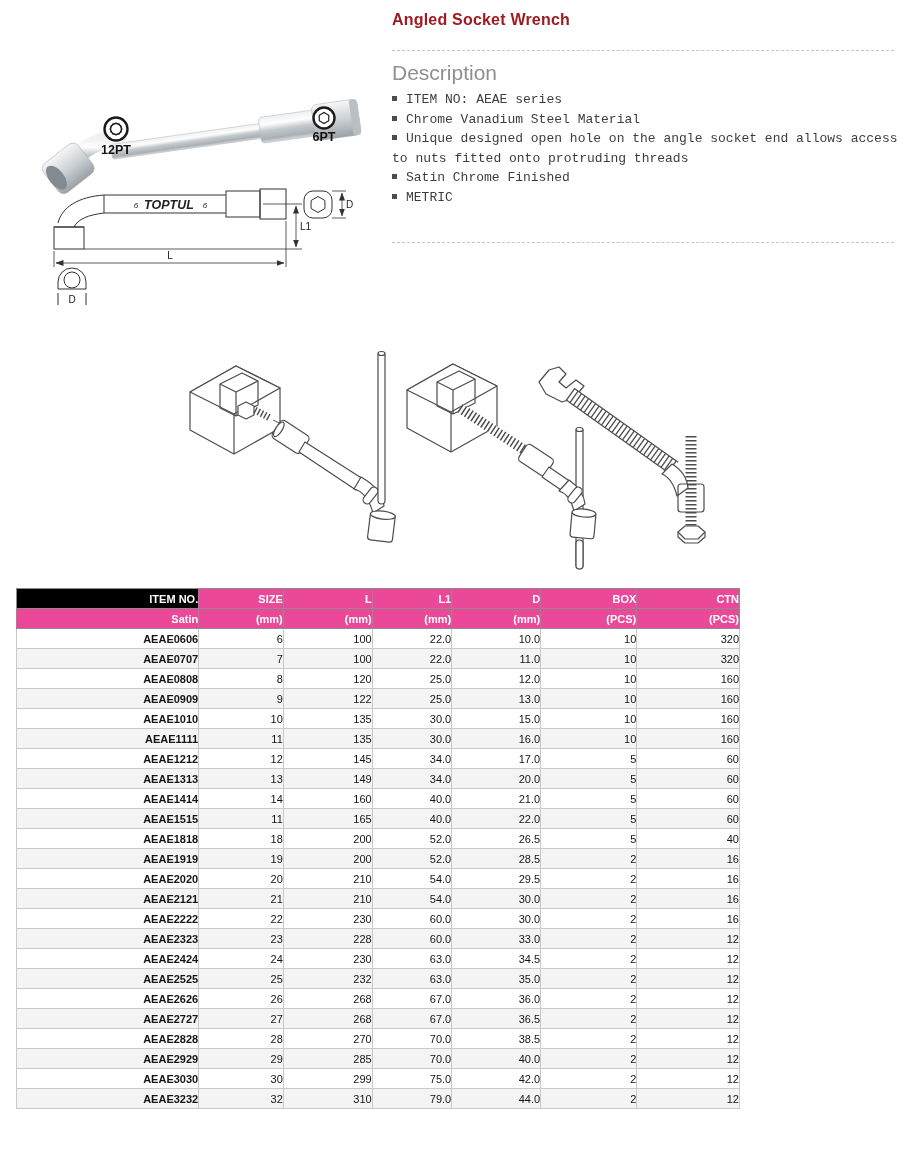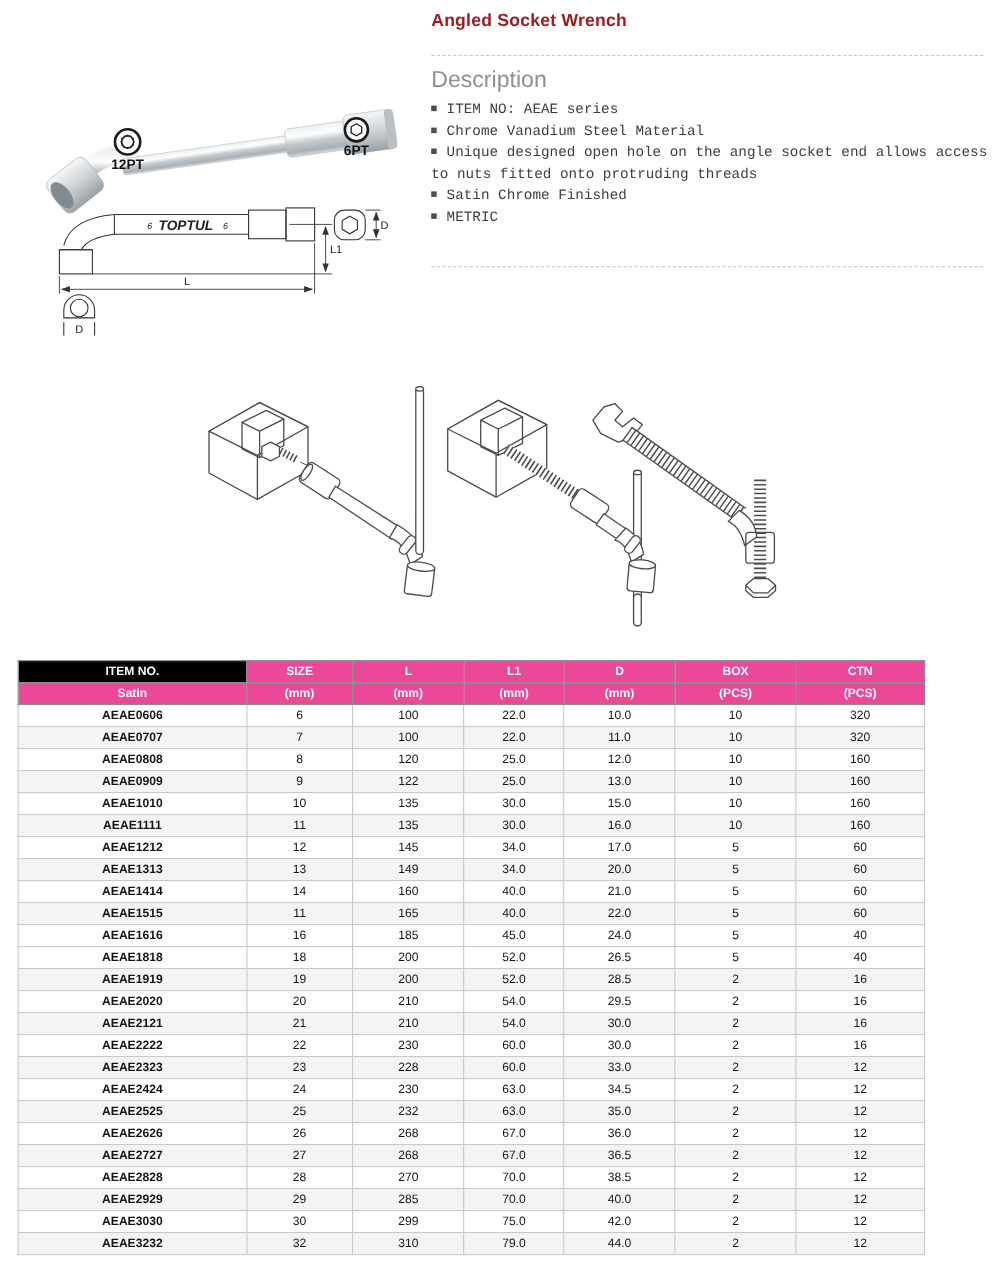--- a/index.html
+++ b/index.html
@@ -36,23 +36,23 @@
 
   
   .photo-box { left: 8px; top: 38px; width: 380px; height: 162px; }
   .draw-box  { left: 8px; top: 183px; width: 380px; height: 140px; }
   .usage-box { left: 142px; top: 336px; width: 625px; height: 235px; }
   svg { display: block; }
   svg text { font-family: "Liberation Sans", "DejaVu Sans", sans-serif; }
 
   
   .spec {
-    left: 16px; top: 600px; width: 825px;
+    left: 16px; top: 588px; width: 724px;
     border-collapse: collapse; table-layout: fixed;
-    font-size: 11px; text-align: center; color: #141414;
+    font-size: 11px; text-align: right; color: #141414;
     border: 1px solid #9c9c9c;
   }
   .spec th {
     background: #ec4899; color: #fff; font-weight: bold;
     height: 20px; border: 1px solid #8c8c8c; font-size: 11px;
     padding: 0;
   }
   .spec th.first-black { background: #000; }
   .spec td {
     height: 20px; border: 1px solid #c9c9c9; background: #fff; padding: 0;
@@ -349,29 +349,20 @@
       <tr class="alt">
         <td>AEAE1515</td>
         <td>11</td>
         <td>165</td>
         <td>40.0</td>
         <td>22.0</td>
         <td>5</td>
         <td>60</td>
       </tr>
       <tr>
-        <td>AEAE1616</td>
-        <td>16</td>
-        <td>185</td>
-        <td>45.0</td>
-        <td>24.0</td>
-        <td>5</td>
-        <td>40</td>
-      </tr>
-      <tr>
         <td>AEAE1818</td>
         <td>18</td>
         <td>200</td>
         <td>52.0</td>
         <td>26.5</td>
         <td>5</td>
         <td>40</td>
       </tr>
       <tr class="alt">
         <td>AEAE1919</td>

